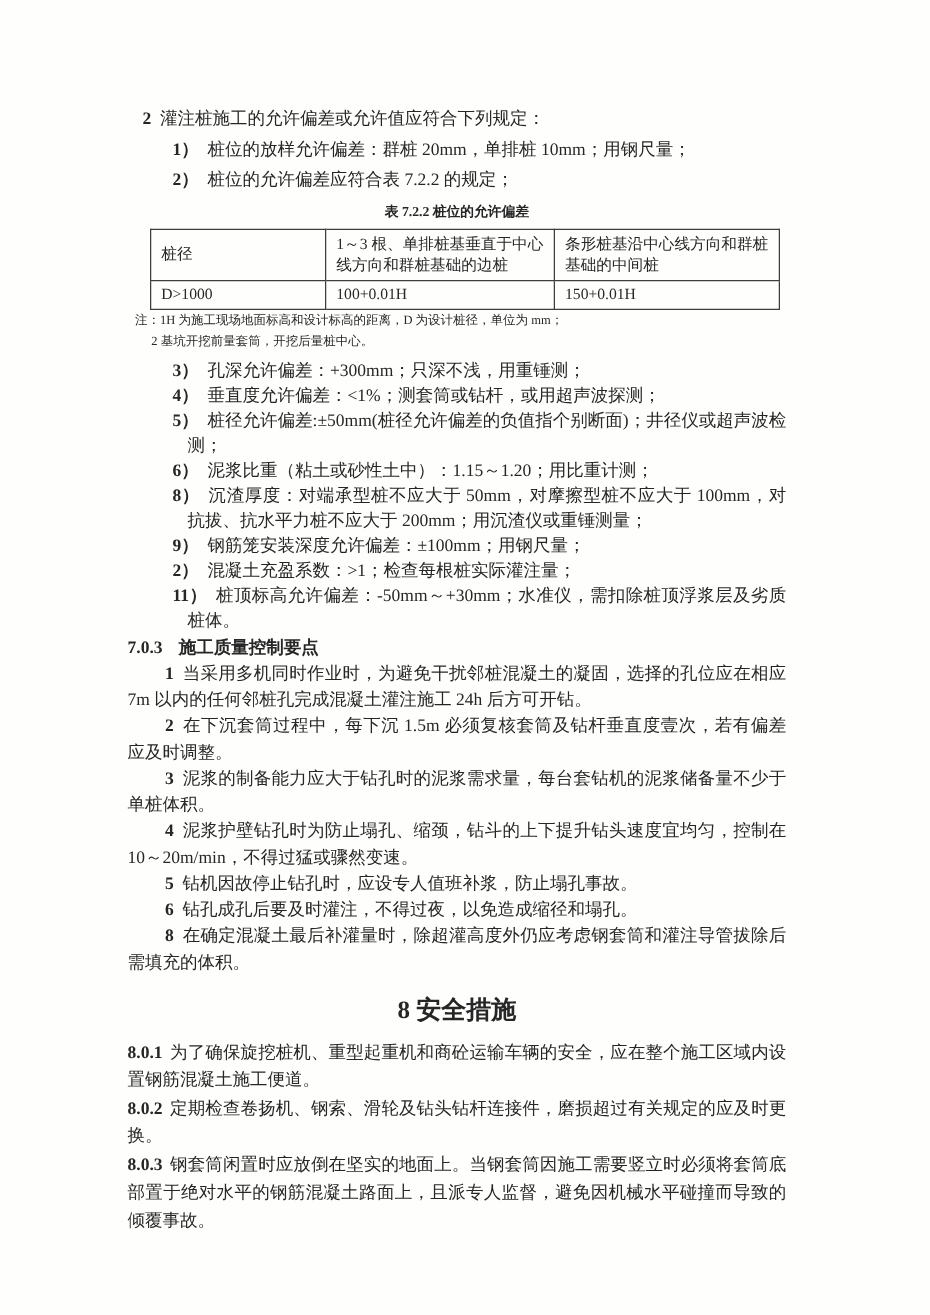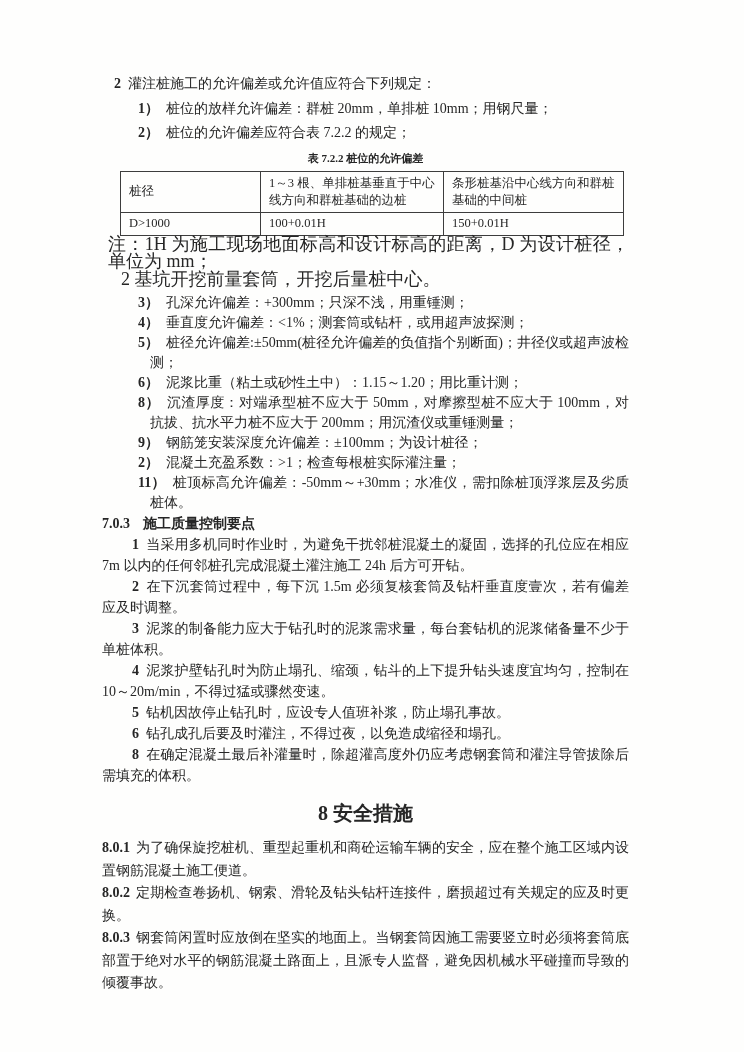--- a/index.html
+++ b/index.html
@@ -7,21 +7,21 @@
     position:relative;
     width:744px;height:1052px;
     margin:0 auto;
     background:#fefefd;
     color:#262626;
     font-family:"Liberation Serif","DejaVu Serif",serif;
     overflow:hidden;
   }
   .content{
     position:absolute;
-    left:102px;top:72px;
+    left:102px;top:84px;
     width:527px;
     font-size:14px;
     text-align:justify;
   }
   p{margin:0;}
   .num{font-weight:bold;margin-right:7px;}
   .line{line-height:24.5px;text-indent:12px;}
   .sub{line-height:24.5px;padding-left:48px;text-indent:-12px;}
   .table-title{
     text-align:center;font-weight:bold;font-size:11px;
@@ -38,21 +38,21 @@
     font-size:12.5px;line-height:17px;
     font-weight:normal;text-align:left;
     padding:2px 8px;
     vertical-align:middle;
   }
   table.tol .c1{width:123px;}
   table.tol .c2{width:166px;}
   table.tol .c3{width:163px;}
   table.tol tr.hdr th{height:36px;}
   table.tol tr.data td{height:18px;}
-  .note{font-size:18px;line-height:17.5px;padding-left:6px;}
+  .note{font-size:10px;line-height:17.5px;padding-left:6px;}
   .note2{padding-left:19px;}
   .items{margin-top:5px;}
   .item{line-height:20px;padding-left:48px;text-indent:-12px;}
   .sec-head{line-height:21px;font-weight:bold;}
   .sec-head .t{margin-left:6px;}
   .para{line-height:21px;text-indent:30px;}
   .big-heading{
     text-align:center;font-weight:bold;font-size:20px;
     line-height:30px;margin:12px 0 9px 0;
   }
@@ -89,21 +89,21 @@
 
     <p class="note">注：1H 为施工现场地面标高和设计标高的距离，D 为设计桩径，单位为 mm；</p>
     <p class="note note2">2 基坑开挖前量套筒，开挖后量桩中心。</p>
 
     <div class="items">
       <p class="item"><span class="num">3）</span><span>孔深允许偏差：+300mm；只深不浅，用重锤测；</span></p>
       <p class="item"><span class="num">4）</span><span>垂直度允许偏差：&lt;1%；测套筒或钻杆，或用超声波探测；</span></p>
       <p class="item"><span class="num">5）</span><span>桩径允许偏差:±50mm(桩径允许偏差的负值指个别断面)；井径仪或超声波检测；</span></p>
       <p class="item"><span class="num">6）</span><span>泥浆比重（粘土或砂性土中）：1.15～1.20；用比重计测；</span></p>
       <p class="item"><span class="num">8）</span><span>沉渣厚度：对端承型桩不应大于 50mm，对摩擦型桩不应大于 100mm，对抗拔、抗水平力桩不应大于 200mm；用沉渣仪或重锤测量；</span></p>
-      <p class="item"><span class="num">9）</span><span>钢筋笼安装深度允许偏差：±100mm；为设计桩径；</span></p>
+      <p class="item"><span class="num">9）</span><span>钢筋笼安装深度允许偏差：±100mm；用钢尺量；</span></p>
       <p class="item"><span class="num">2）</span><span>混凝土充盈系数：&gt;1；检查每根桩实际灌注量；</span></p>
       <p class="item"><span class="num">11）</span><span>桩顶标高允许偏差：-50mm～+30mm；水准仪，需扣除桩顶浮浆层及劣质桩体。</span></p>
     </div>
 
     <p class="sec-head"><span class="num">7.0.3</span><span class="t">施工质量控制要点</span></p>
 
     <p class="para"><span class="num">1</span><span>当采用多机同时作业时，为避免干扰邻桩混凝土的凝固，选择的孔位应在相应 7m 以内的任何邻桩孔完成混凝土灌注施工 24h 后方可开钻。</span></p>
     <p class="para"><span class="num">2</span><span>在下沉套筒过程中，每下沉 1.5m 必须复核套筒及钻杆垂直度壹次，若有偏差应及时调整。</span></p>
     <p class="para"><span class="num">3</span><span>泥浆的制备能力应大于钻孔时的泥浆需求量，每台套钻机的泥浆储备量不少于单桩体积。</span></p>
     <p class="para"><span class="num">4</span><span>泥浆护壁钻孔时为防止塌孔、缩颈，钻斗的上下提升钻头速度宜均匀，控制在 10～20m/min，不得过猛或骤然变速。</span></p>

